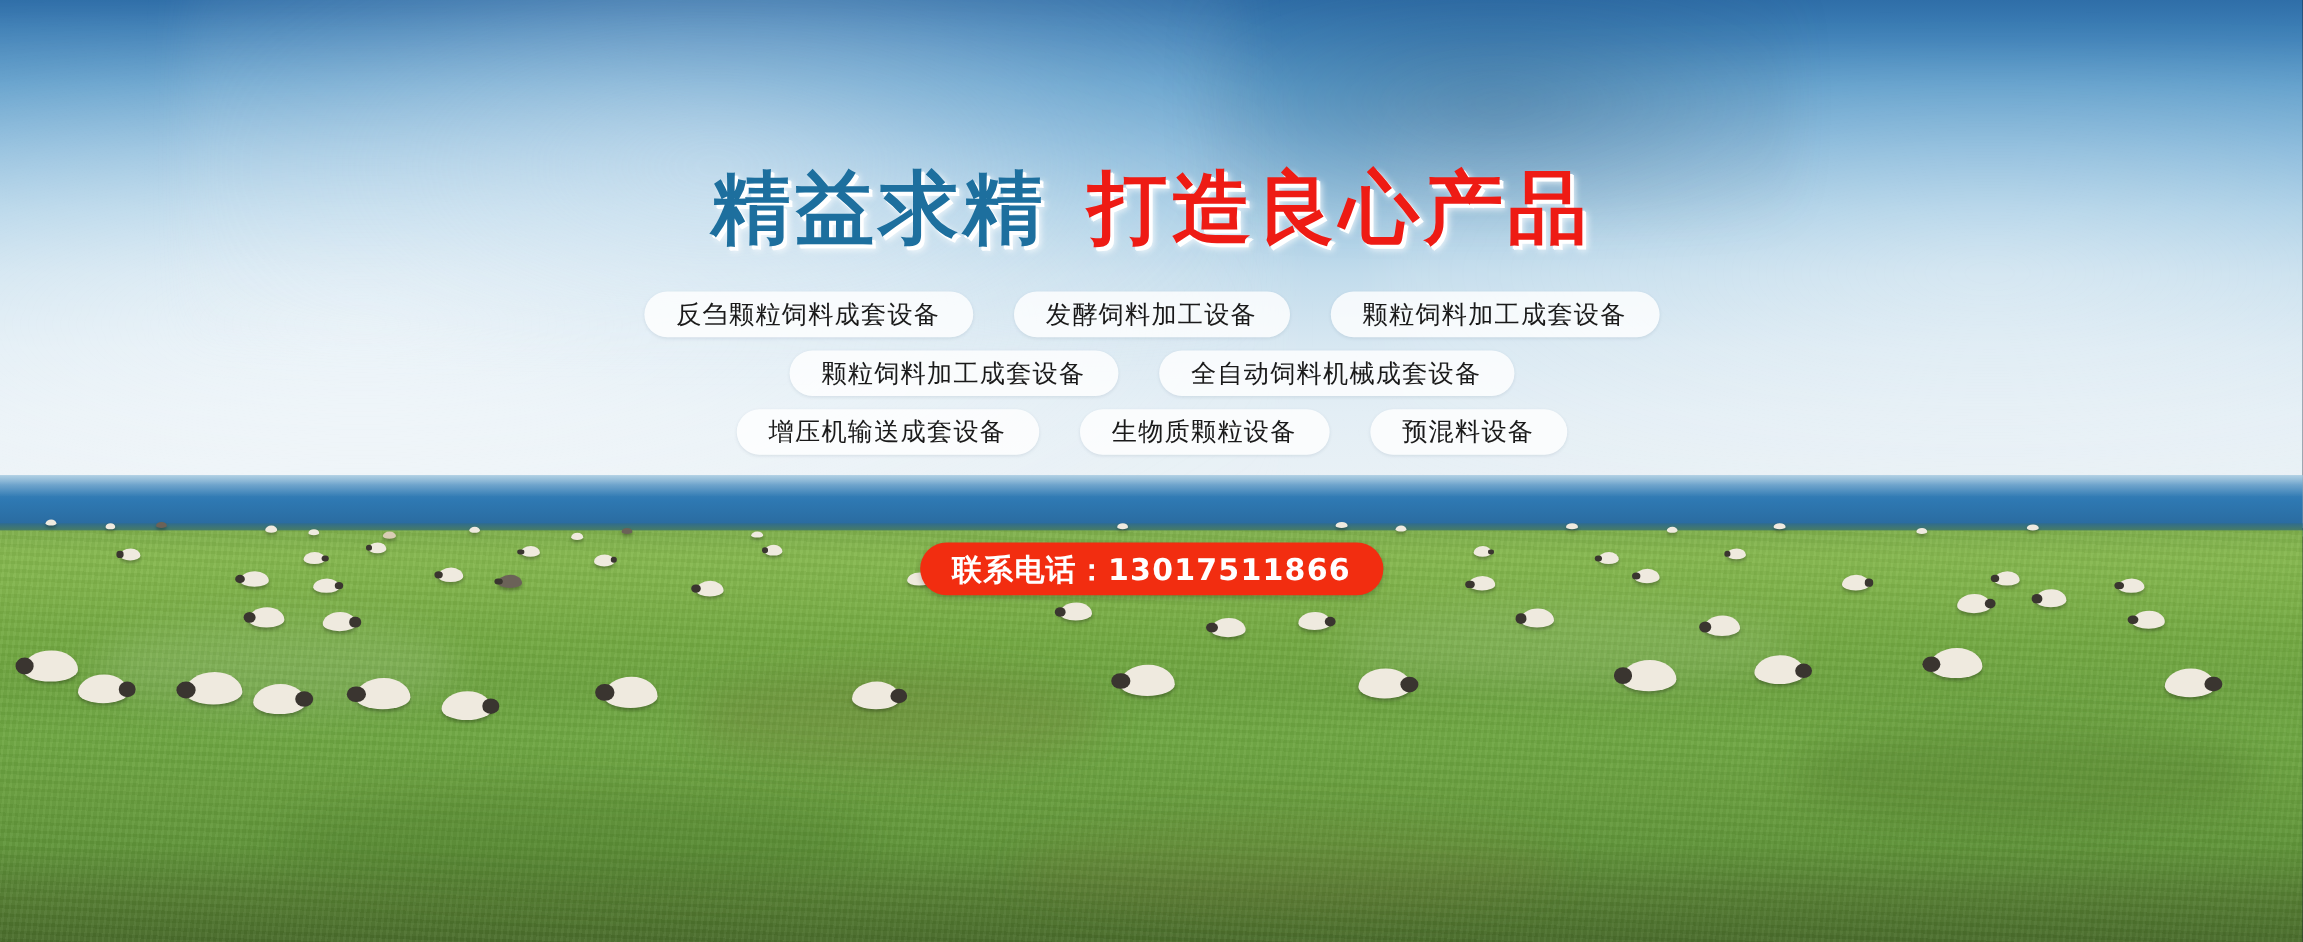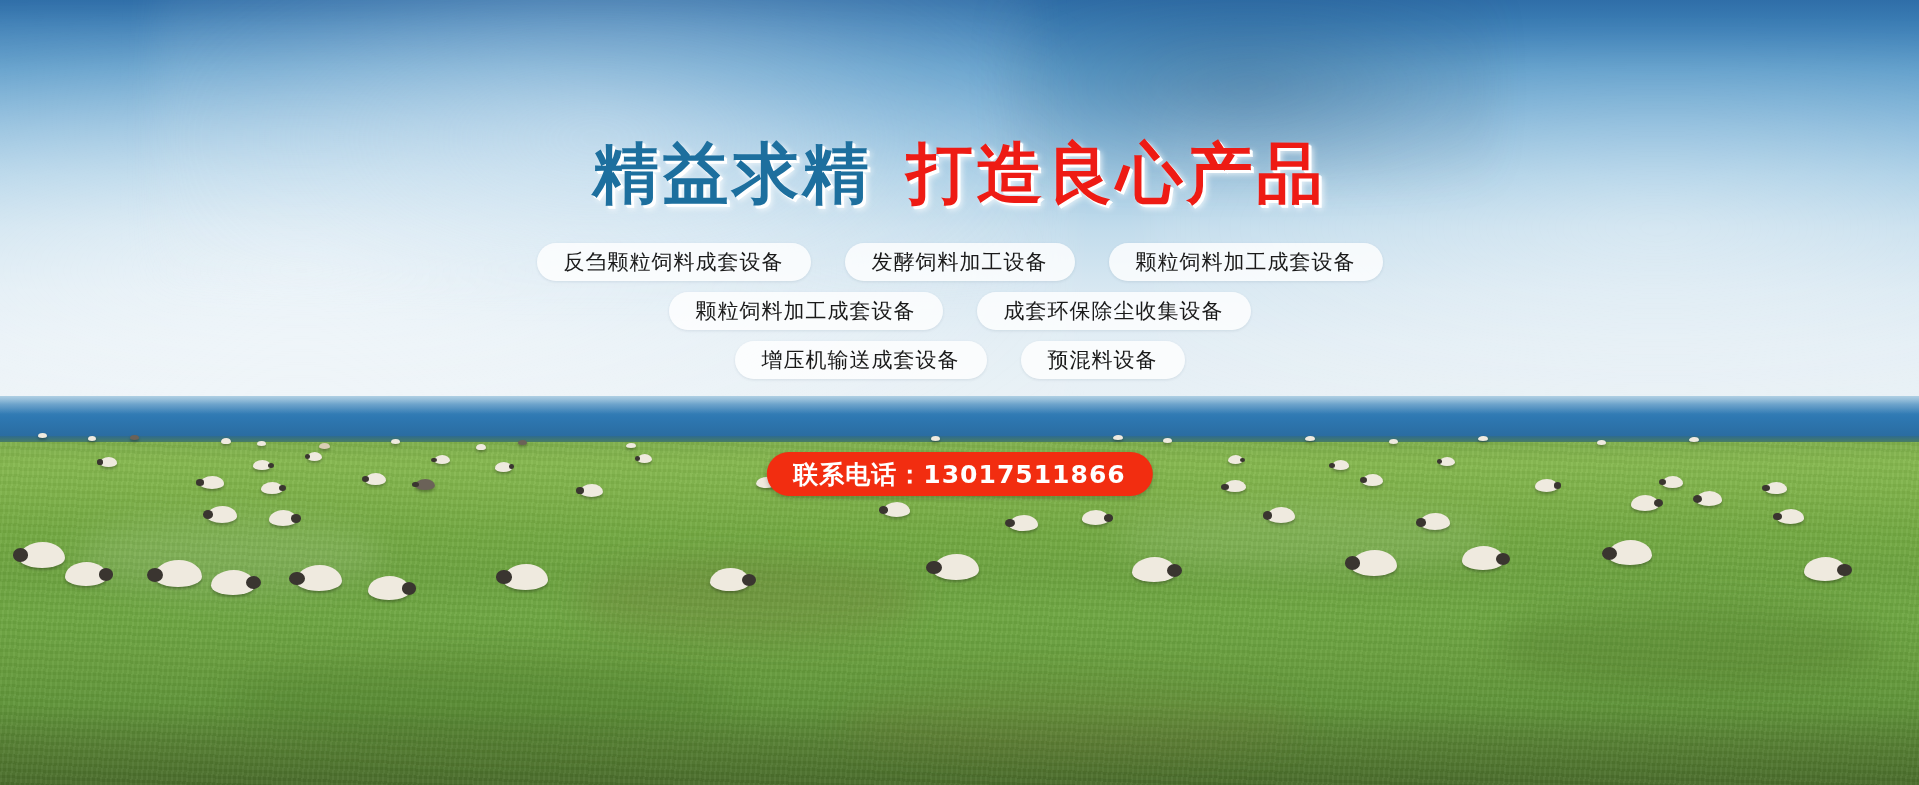--- a/index.html
+++ b/index.html
@@ -366,25 +366,26 @@
   <div class="pill-rows">
 
     <div class="pill-row">
       <div class="pill">反刍颗粒饲料成套设备</div>
       <div class="pill">发酵饲料加工设备</div>
       <div class="pill">颗粒饲料加工成套设备</div>
     </div>
 
     <div class="pill-row">
       <div class="pill">颗粒饲料加工成套设备</div>
-      <div class="pill">成套环保除尘收集设备</div>
+      <div class="pill">全自动饲料机械成套设备</div>
     </div>
 
     <div class="pill-row">
       <div class="pill">增压机输送成套设备</div>
+      <div class="pill">生物质颗粒设备</div>
       <div class="pill">预混料设备</div>
     </div>
 
   </div>
 
   <div class="phone">联系电话：13017511866</div>
 
 </div>
 
 </body></html>

